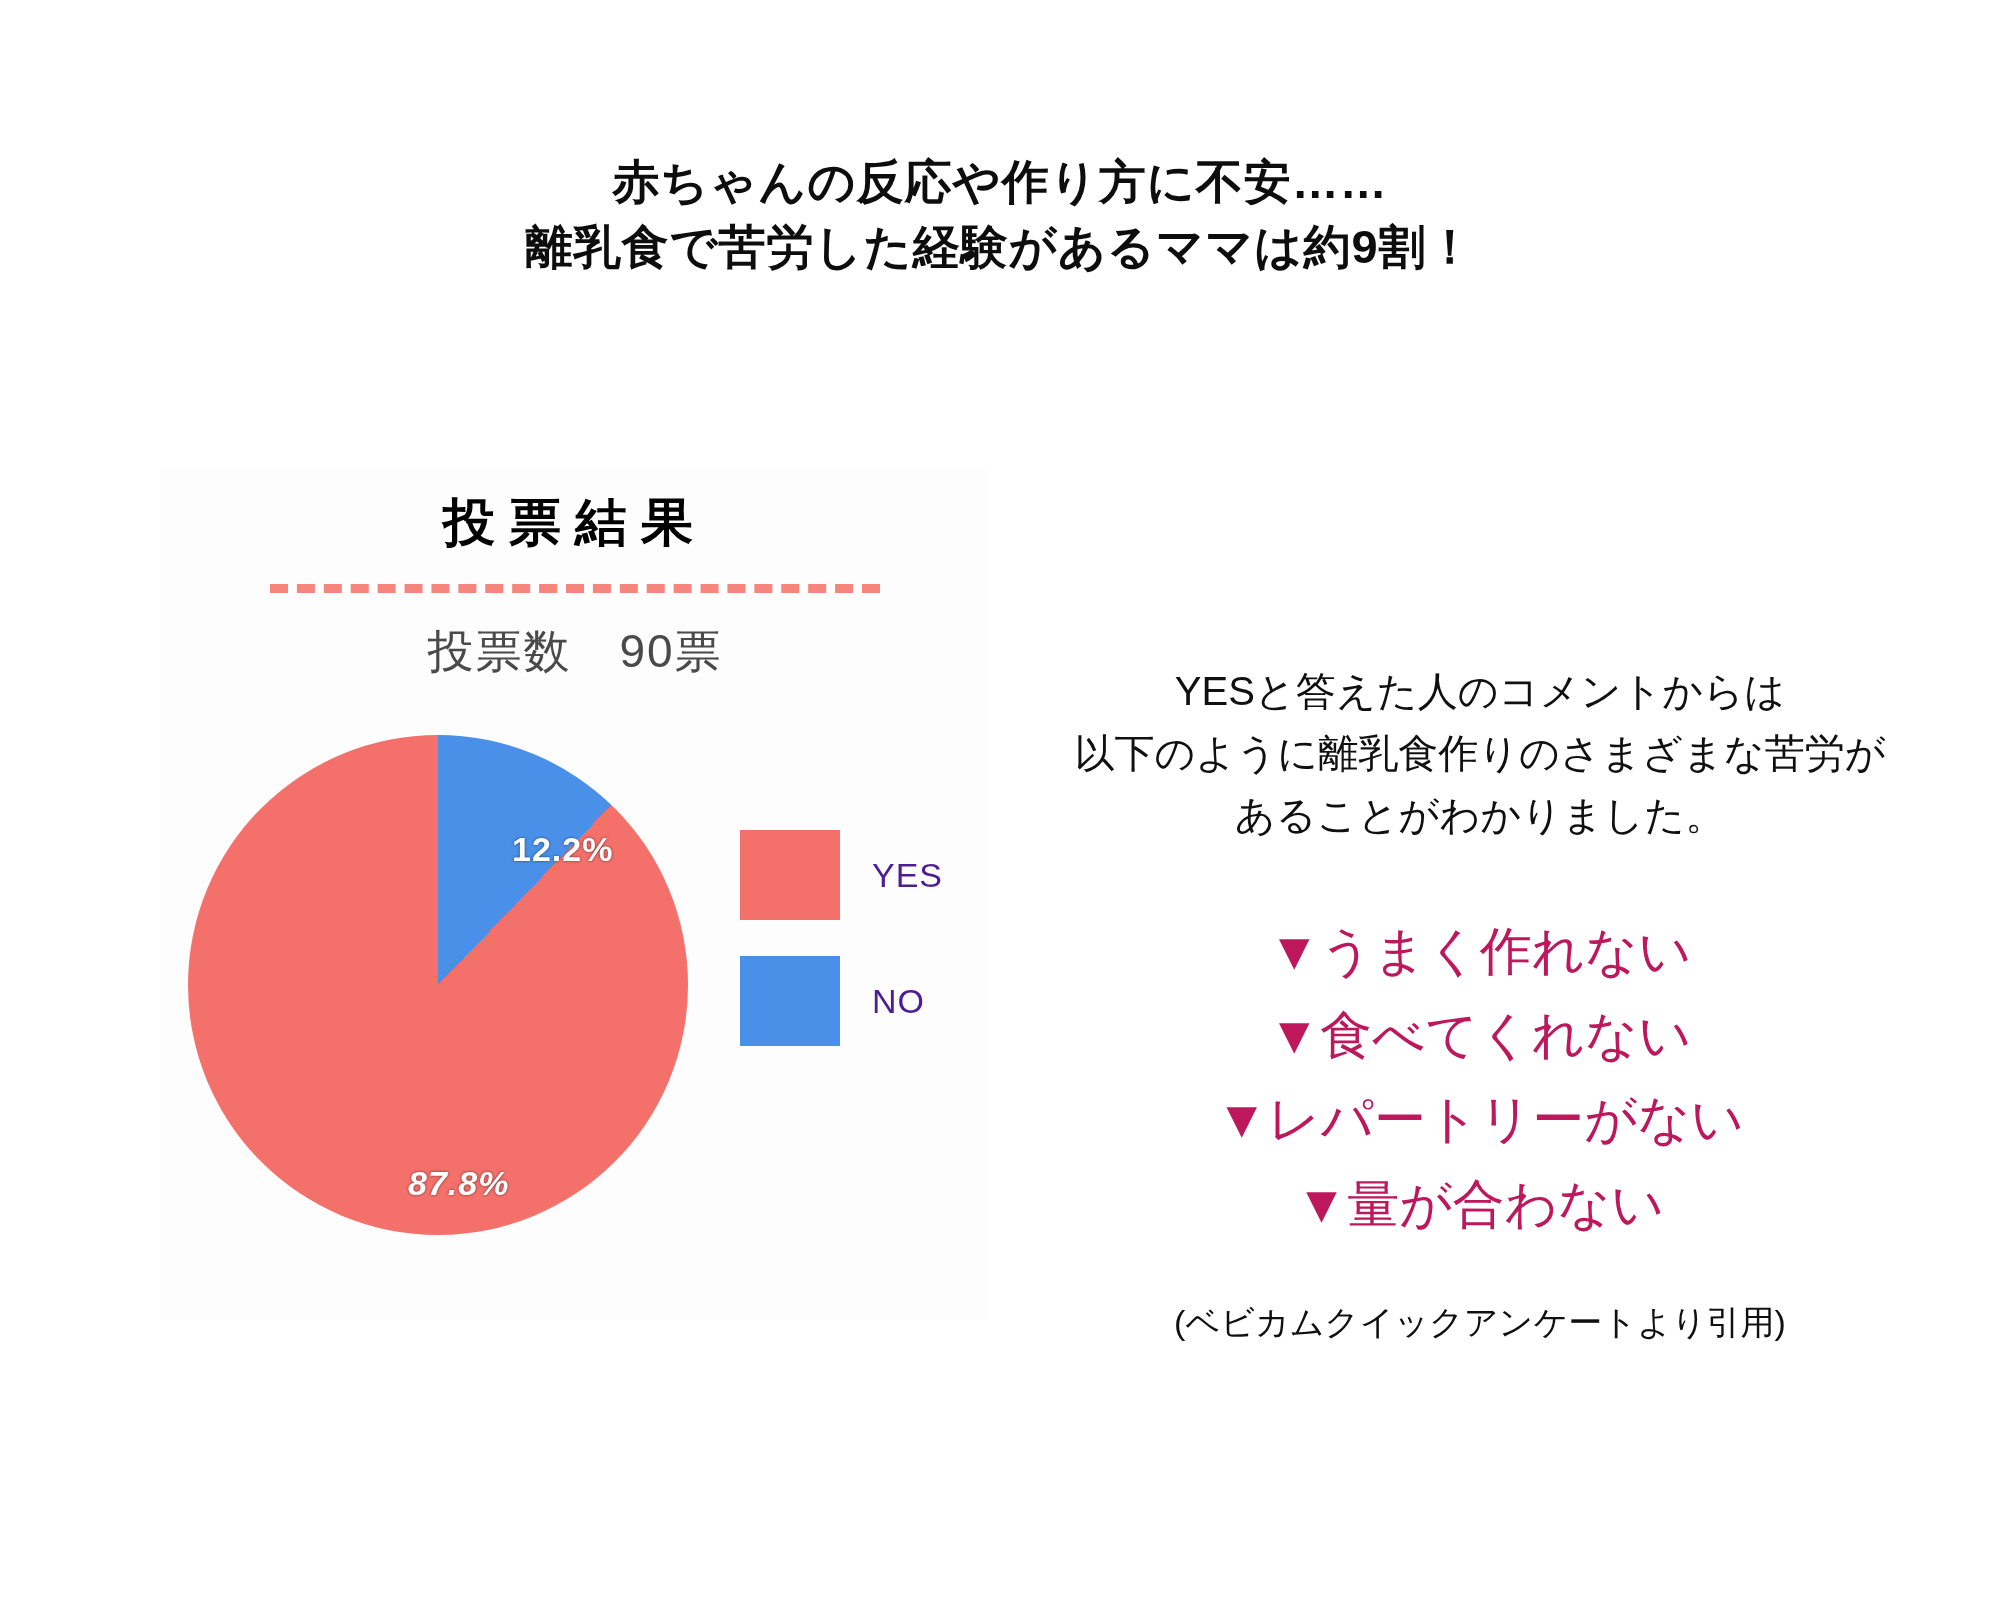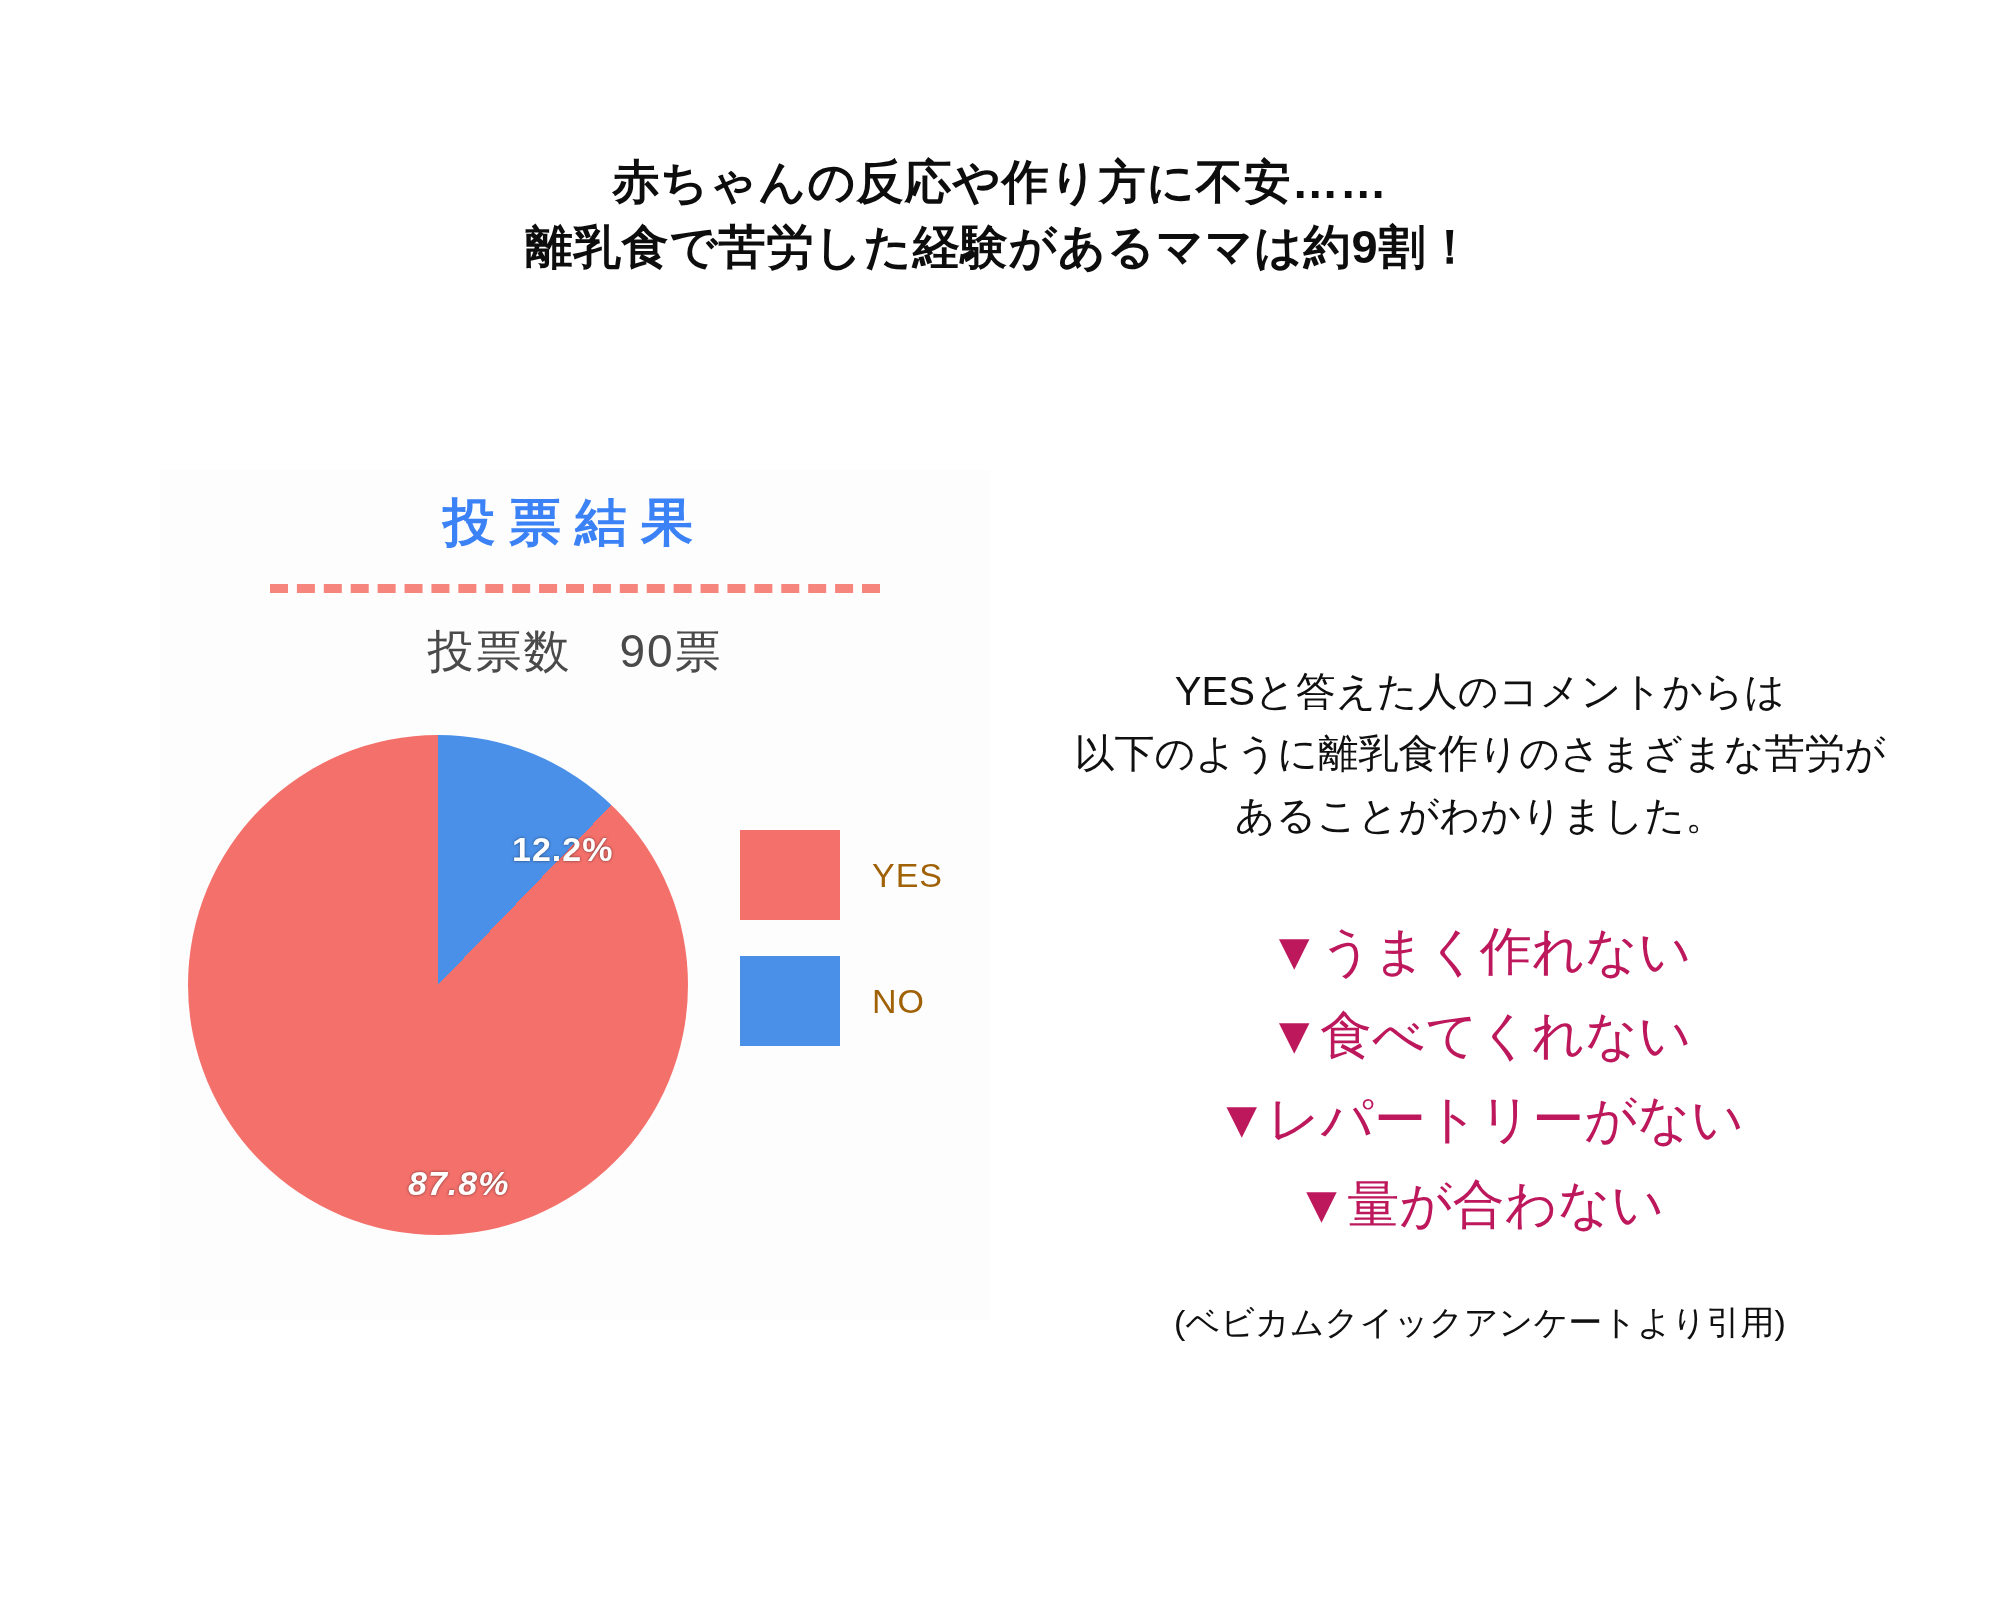--- a/index.html
+++ b/index.html
@@ -38,21 +38,21 @@
     left: 160px;
     top: 470px;
     width: 830px;
     height: 850px;
     background: #fdfdfd;
   }
   .poll-heading {
     text-align: center;
     font-size: 52px;
     font-weight: bold;
-    color: #3b82f6;
+    color: #000000;
     letter-spacing: 14px;
     padding-top: 18px;
   }
   .dashed-rule {
     width: 610px;
     margin: 26px auto 0 auto;
     border-top: 9px dashed #f6857e;
   }
   .vote-count {
     text-align: center;
@@ -106,21 +106,21 @@
   }
   .legend-swatch {
     width: 100px;
     height: 90px;
     margin-right: 32px;
   }
   .legend-swatch.yes { background: #f4706b; }
   .legend-swatch.no  { background: #4a90e8; }
   .legend-text {
     font-size: 34px;
-    color: #a16207;
+    color: #4c1d95;
     letter-spacing: 1px;
   }
 
   
   .right-col {
     position: absolute;
     left: 1000px;
     top: 660px;
     width: 960px;
     text-align: center;

